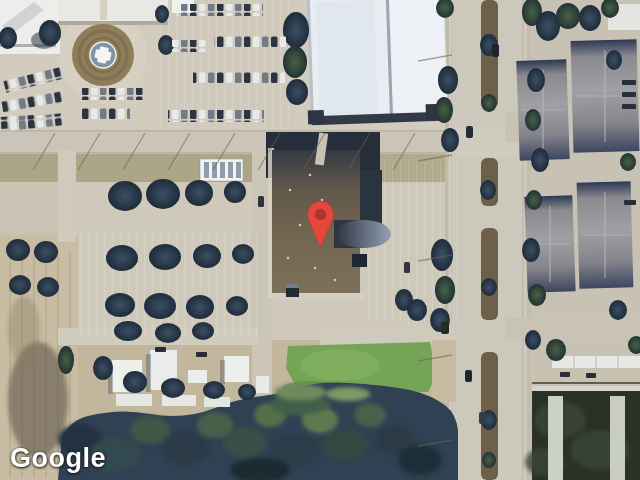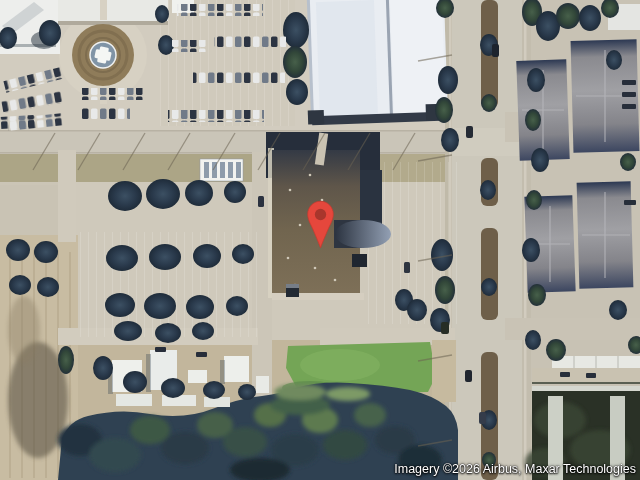--- a/index.html
+++ b/index.html
@@ -389,14 +389,14 @@
         <line x1="452" y1="355" x2="418" y2="361"></line>
     <line x1="452" y1="440" x2="418" y2="446"></line>
   </g>
 </svg>
 
   <svg class="pin-svg" viewBox="0 0 24 40" xmlns="http://www.w3.org/2000/svg" preserveAspectRatio="none">
     <path d="M12 1 C6.1 1 1.4 5.7 1.4 11.6 c0 2.6 0.9 5.3 2.2 7.9 C6.9 25.8 12 39 12 39 s5.1 -13.2 8.4 -19.5 c1.3 -2.6 2.2 -5.3 2.2 -7.9 C22.6 5.7 17.9 1 12 1 Z" stroke="#C6382D" stroke-width="0.6" fill="#E5473C"></path>
     <circle cx="12" cy="11.8" r="4.7" fill="#A8362C"></circle>
   </svg>
 
-  <div class="attribution">Imagery ©2026 Airbus, Maxar Technologies</div>
+  <div class="google-logo">Google</div>
 </div>
 
 </body></html>

